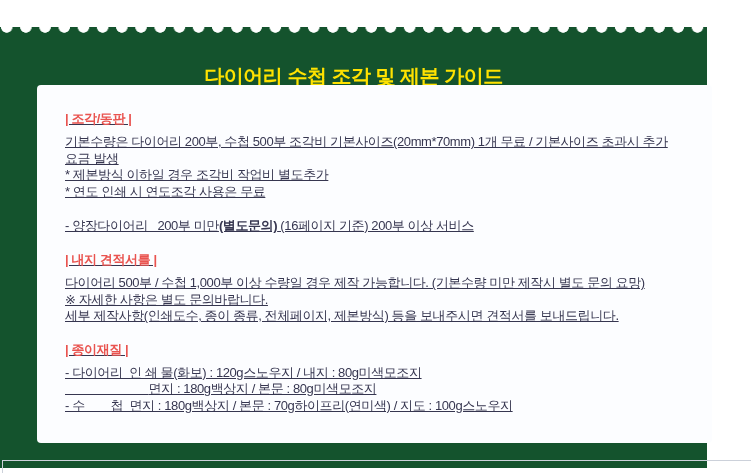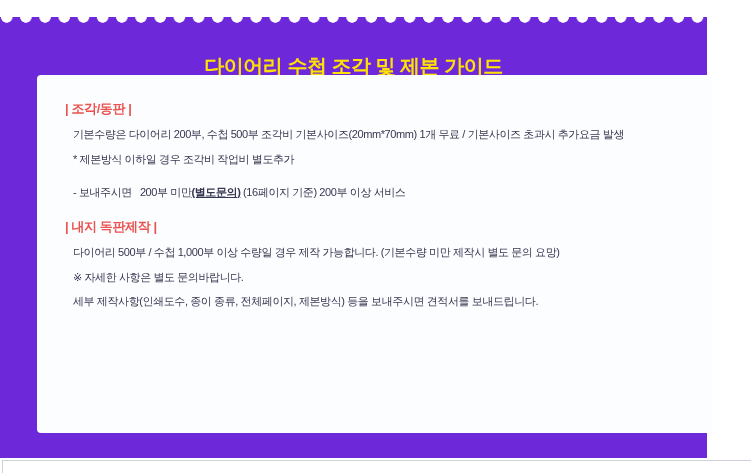--- a/index.html
+++ b/index.html
@@ -7,23 +7,23 @@
     position: relative;
     width: 751px;
     height: 473px;
     overflow: hidden;
     background: #ffffff;
     font-family: "Liberation Sans", "DejaVu Sans", sans-serif;
   }
   
   .band {
     position: absolute;
-    left: 0; top: 17px;
+    left: 0; top: 27px;
     width: 707px; height: 441px;
-    background: #6d28d9;
+    background: #14532d;
   }
   
   .scallops {
     position: absolute;
     top: 0; left: 0; right: 0;
     height: 7px;
     background-image: radial-gradient(circle at 50% 0px, #ffffff 5.4px, rgba(255,255,255,0) 6px);
     background-size: 19.2px 7px;
     background-position: -2.9px 0;
     background-repeat: repeat-x;
@@ -41,32 +41,33 @@
   
   .content-box {
     position: absolute;
     left: 37px; top: 58px;  
     width: 675px; height: 358px;
     background: #fcfdff;
     border-radius: 4px;
     box-sizing: border-box;
     padding: 25px 32px 0 28px;
     color: #363650;
+    text-decoration: underline;
   }
   section { margin: 0 0 16px 0; }
   .sec-head {
     margin: 0 0 6px 0;
     color: #e9534f;
     font-size: 13px;
     font-weight: bold;
     letter-spacing: -0.4px;
   }
   .line {
-    margin: 8px;
-    font-size: 11px;
+    margin: 0;
+    font-size: 13px;
     line-height: 16.5px;
     letter-spacing: -0.4px;
     white-space: pre-wrap;
   }
   .sec-binding .line { line-height: 19px; }
   .strong-u { font-weight: bold; text-decoration: underline; }
   
   .bottom-rule {
     position: absolute;
     top: 460px; left: 2px; right: 0;
@@ -89,33 +90,40 @@
     <div class="scallops"></div>
 
     <div class="title">다이어리 수첩 조각 및 제본 가이드</div>
 
     <div class="content-box">
 
       <section>
         <h3 class="sec-head">| 조각/동판 |</h3>
         <p class="line">기본수량은 다이어리 200부, 수첩 500부 조각비 기본사이즈(20mm*70mm) 1개 무료 / 기본사이즈 초과시 추가요금 발생</p>
         <p class="line">* 제본방식 이하일 경우 조각비 작업비 별도추가</p>
+        <p class="line">* 연도 인쇄 시 연도조각 사용은 무료</p>
       </section>
 
       <section class="sec-binding">
-        <p class="line"><span>- 보내주시면   200부 미만</span><span class="strong-u">(별도문의)</span><span> (16페이지 기준) 200부 이상 서비스</span></p>
+        <p class="line"><span>- 양장다이어리   200부 미만</span><span class="strong-u">(별도문의)</span><span> (16페이지 기준) 200부 이상 서비스</span></p>
       </section>
 
       <section>
-        <h3 class="sec-head">| 내지 독판제작 |</h3>
+        <h3 class="sec-head">| 내지 견적서를 |</h3>
         <p class="line">다이어리 500부 / 수첩 1,000부 이상 수량일 경우 제작 가능합니다. (기본수량 미만 제작시 별도 문의 요망)</p>
         <p class="line">※ 자세한 사항은 별도 문의바랍니다.</p>
         <p class="line">세부 제작사항(인쇄도수, 종이 종류, 전체페이지, 제본방식) 등을 보내주시면 견적서를 보내드립니다.</p>
       </section>
 
+      <section>
+        <h3 class="sec-head">| 종이재질 |</h3>
+        <p class="line">- 다이어리  인 쇄 물(화보) : 120g스노우지 / 내지 : 80g미색모조지</p>
+        <p class="line">                          면지 : 180g백상지 / 본문 : 80g미색모조지</p>
+        <p class="line">- 수        첩  면지 : 180g백상지 / 본문 : 70g하이프리(연미색) / 지도 : 100g스노우지</p>
+      </section>
 
     </div>
   </div>
 
   <div class="bottom-rule"></div>
   <div class="bottom-rule-v"></div>
 
 </div>
 
 </body></html>

